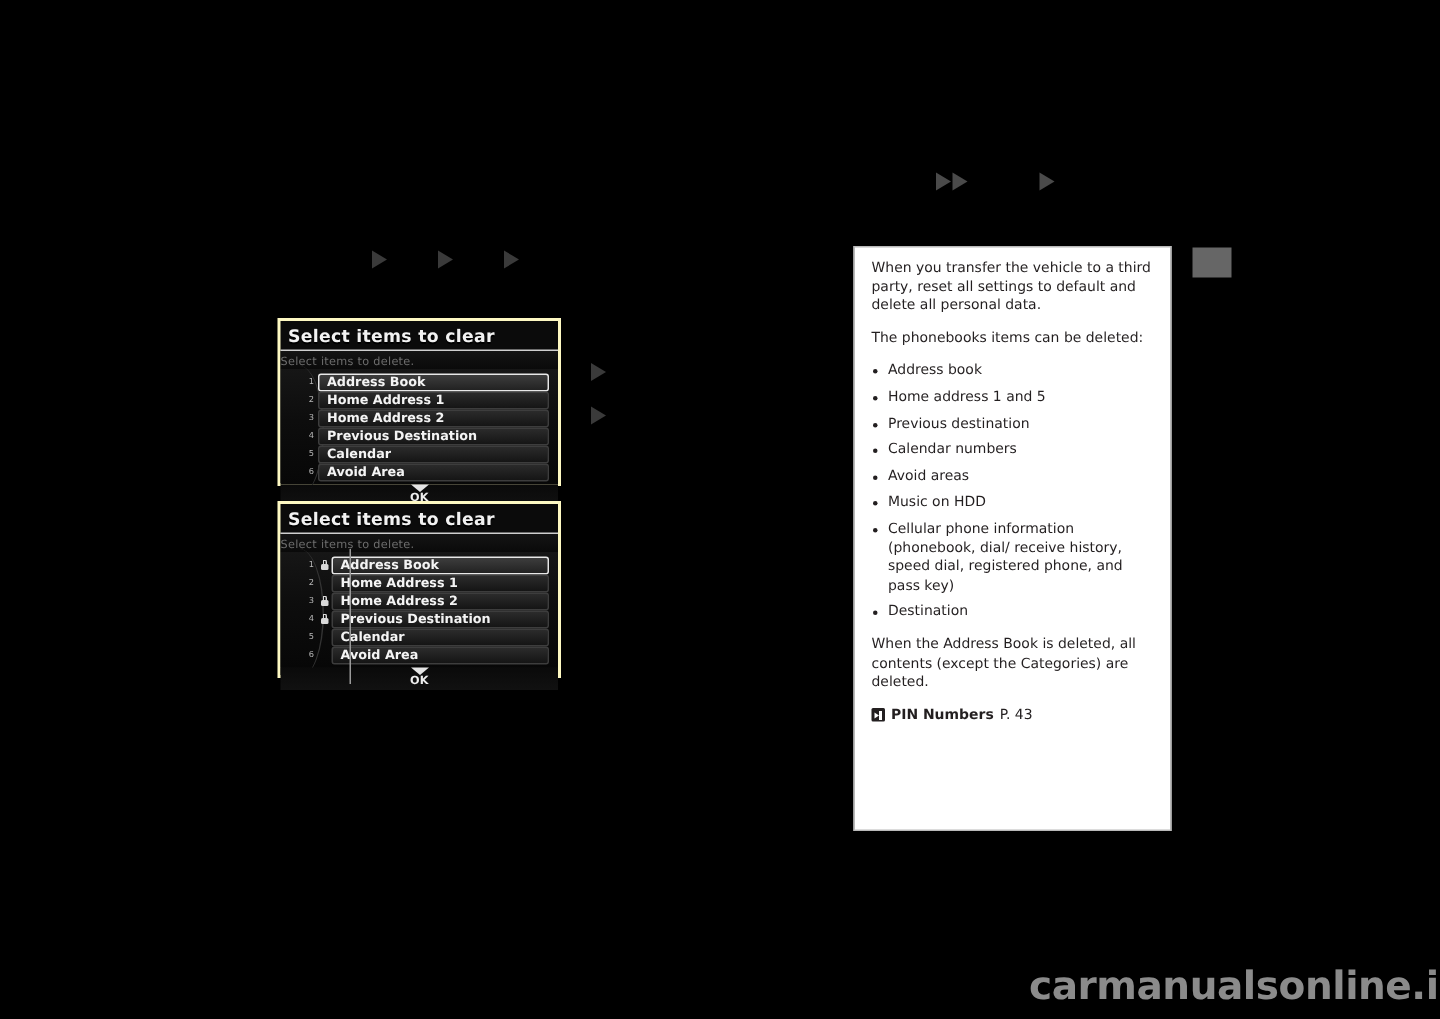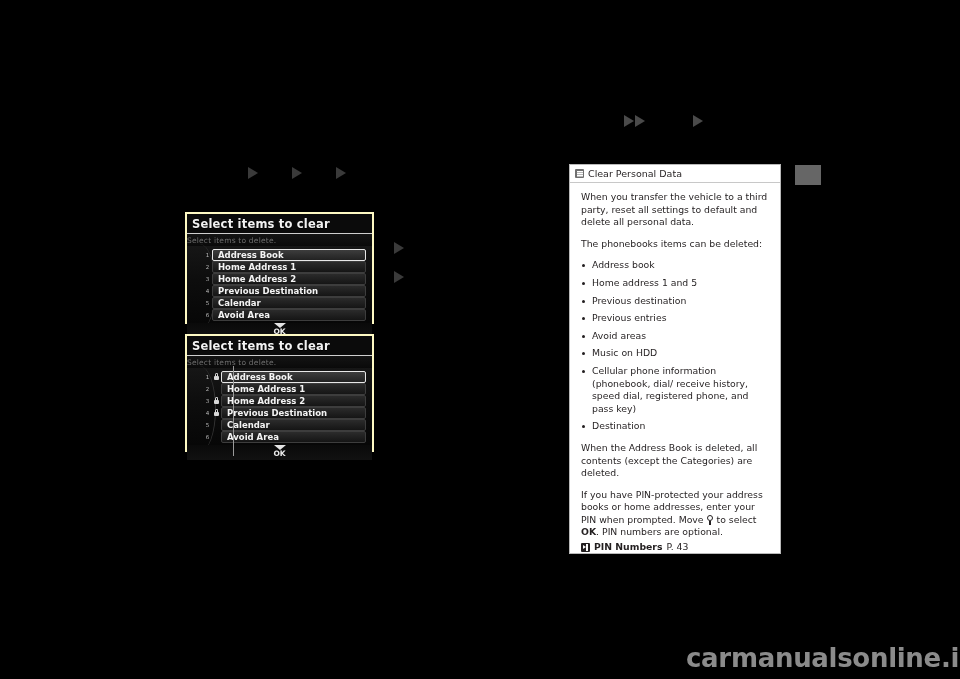--- a/index.html
+++ b/index.html
@@ -281,48 +281,38 @@
     </div>
     <div class="nav-foot">
       <div class="dn"></div>
       <div class="ok">OK</div>
     </div>
   </div>
 
   <div class="callout-line" style="left:233px;top:366px;height:90px;"></div>
 
   <div class="infobox" style="left:569px;top:164px;width:212px;height:390px;">
-    <div class="infobox-head">
-      <span class="ico-sq"></span>
-      <span class="ttl">Clear Personal Data</span>
-    </div>
     <div class="infobox-body">
 
       <p>When you transfer the vehicle to a third party, reset all settings to default and delete all personal data.</p>
       <p>The phonebooks items can be deleted:</p>
 
       <ul class="bullets">
         <li>Address book</li>
         <li>Home address 1 and 5</li>
         <li>Previous destination</li>
-        <li>Previous entries</li>
+        <li>Calendar numbers</li>
         <li>Avoid areas</li>
         <li>Music on HDD</li>
         <li>Cellular phone information (phonebook, dial/ receive history, speed dial, registered phone, and pass key)</li>
         <li>Destination</li>
       </ul>
 
       <p>When the Address Book is deleted, all contents (except the Categories) are deleted.</p>
 
-      <p style="margin-bottom:2px;">
-        <span>If you have PIN-protected your address books or home addresses, enter your PIN when prompted. Move</span>
-        <span class="joy"></span>
-        <span>to select</span>
-        <b>OK</b><span>. PIN numbers are optional.</span>
-      </p>
 
       <div class="ref">
         <span class="ico-ref"></span>
         <b>PIN Numbers</b>
         <span>P. 43</span>
       </div>
 
     </div>
   </div>
 

